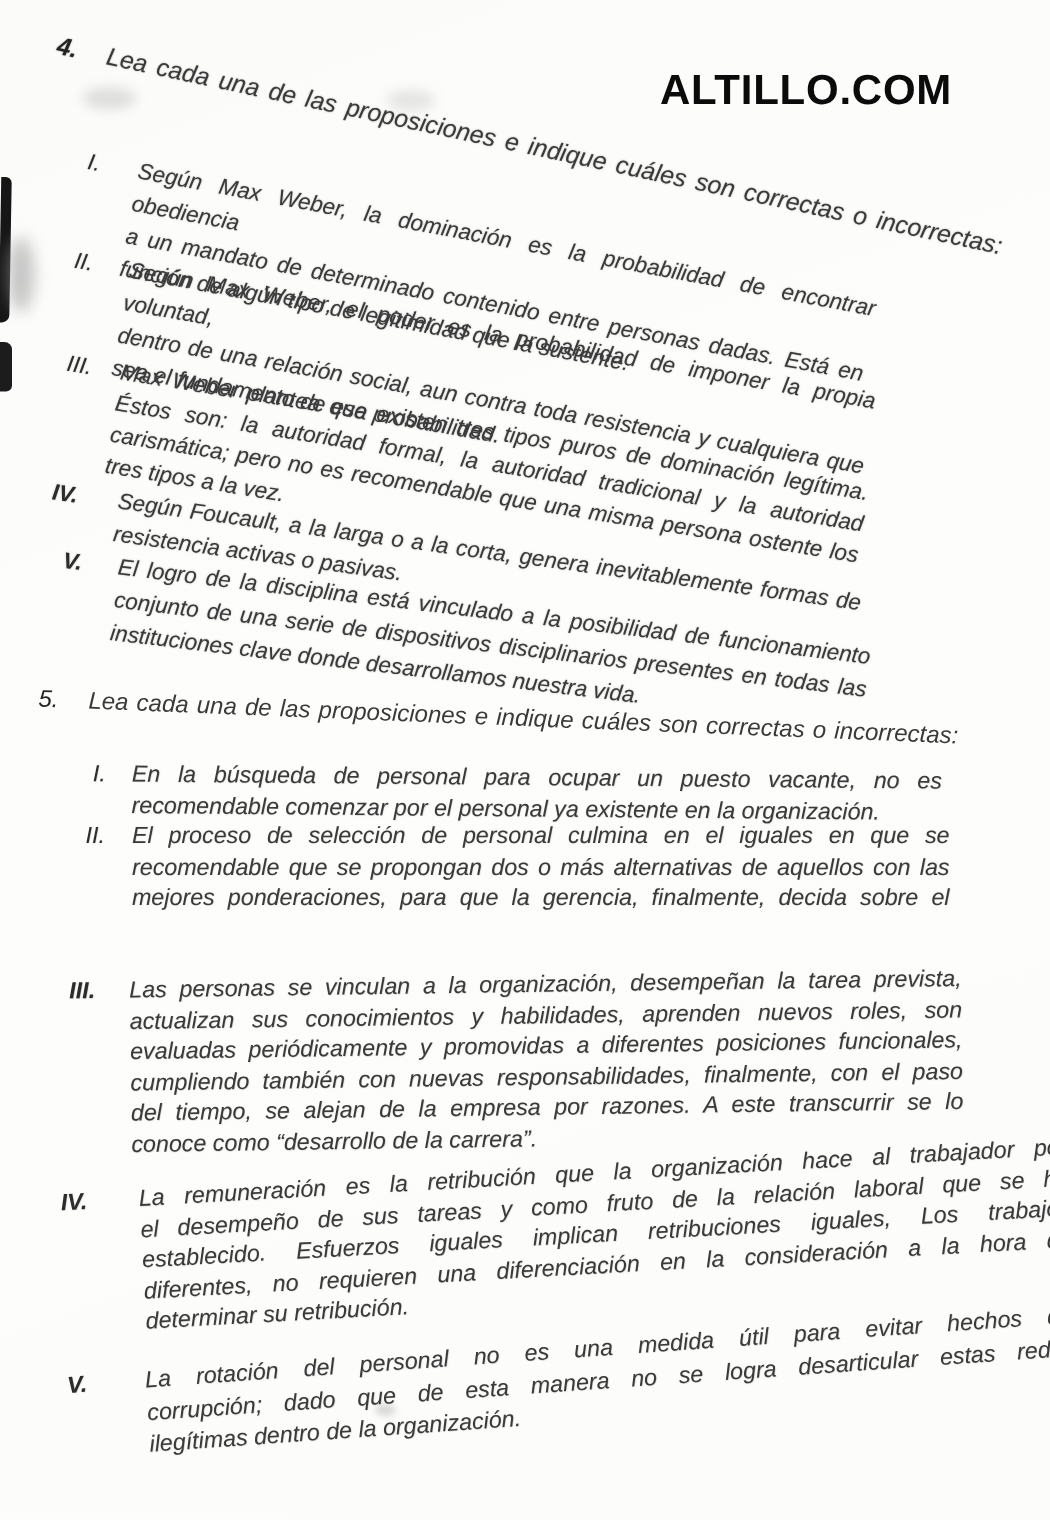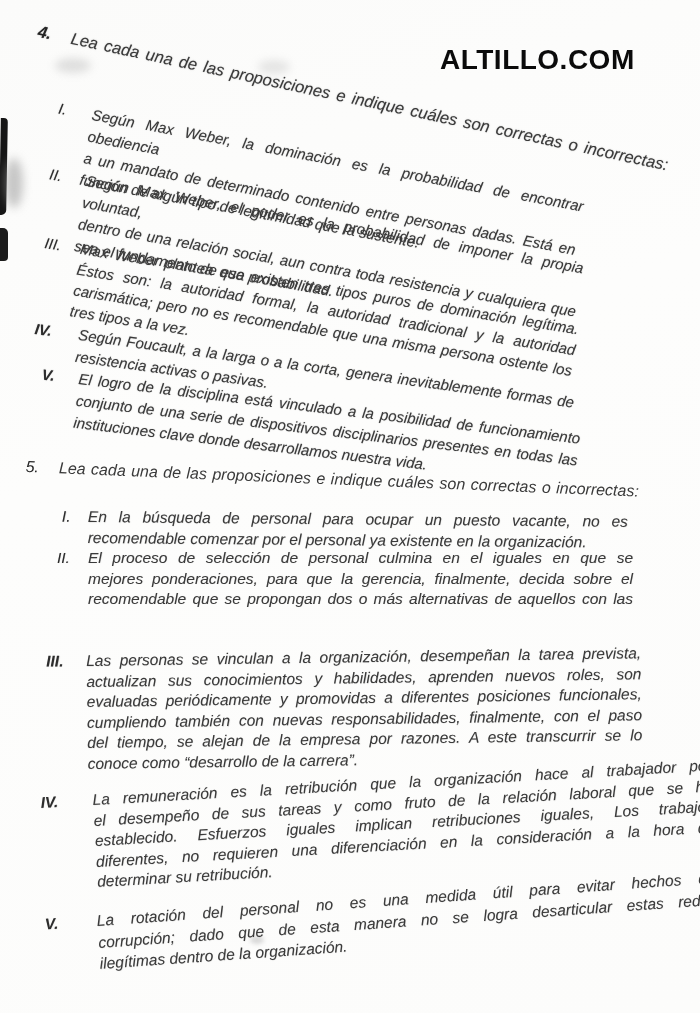--- a/index.html
+++ b/index.html
@@ -129,22 +129,22 @@
     <div class="item-text">
         <div class="jline">En la búsqueda de personal para ocupar un puesto vacante, no es</div>
         <div class="jline last">recomendable comenzar por el personal ya existente en la organización.</div>
       </div>
   </div>
 
   <div class="item q5-text" style="left:88px;top:548px;width:545px;transform:rotate(0deg);">
     <span class="numeral" style="left:-31px;">II.</span>
     <div class="item-text">
         <div class="jline">El proceso de selección de personal culmina en el iguales en que se</div>
+        <div class="jline">recomendable que se propongan dos o más alternativas de aquellos con las</div>
         <div class="jline">mejores ponderaciones, para que la gerencia, finalmente, decida sobre el</div>
-        <div class="jline">recomendable que se propongan dos o más alternativas de aquellos con las</div>
       </div>
   </div>
 
   <div class="item q5-text" style="left:86px;top:651px;width:555px;transform:rotate(-0.8deg);">
     <span class="numeral bold" style="left:-40px;">III.</span>
     <div class="item-text">
         <div class="jline">Las personas se vinculan a la organización, desempeñan la tarea prevista,</div>
         <div class="jline">actualizan sus conocimientos y habilidades, aprenden nuevos roles, son</div>
         <div class="jline">evaluadas periódicamente y promovidas a diferentes posiciones funcionales,</div>
         <div class="jline">cumpliendo también con nuevas responsabilidades, finalmente, con el paso</div>

